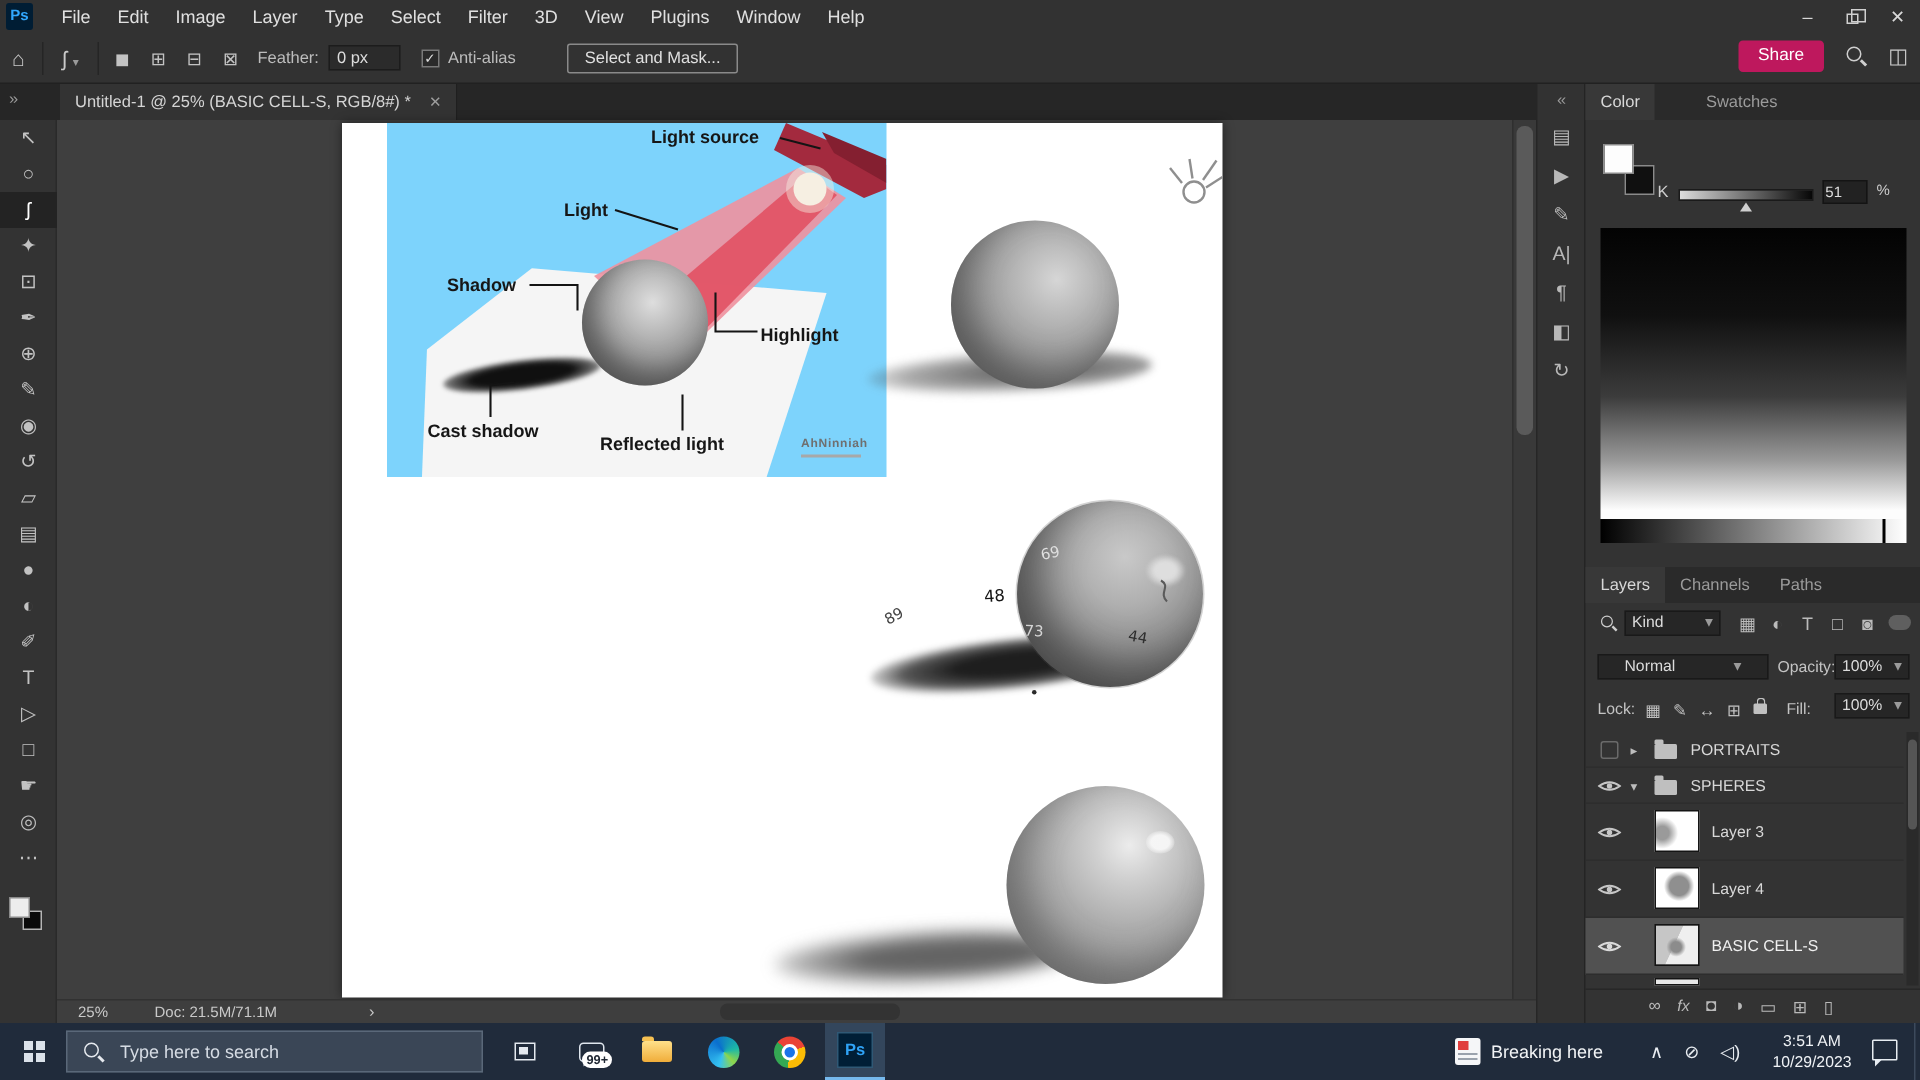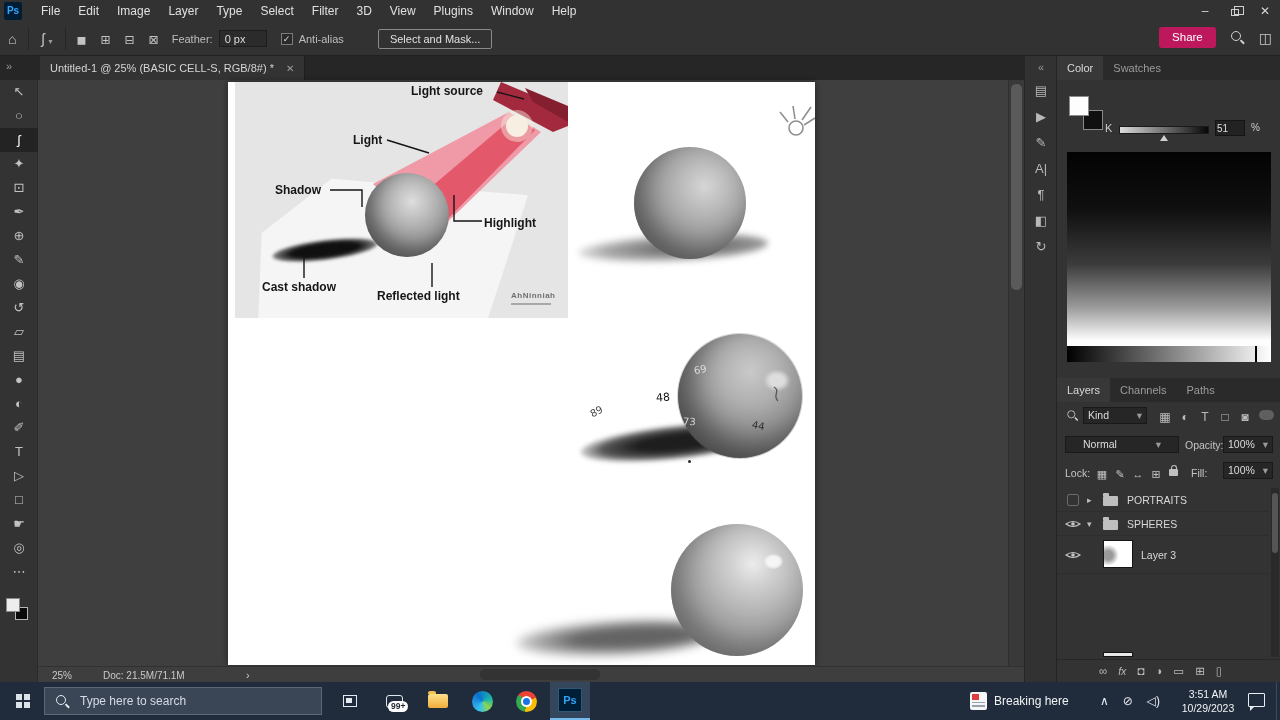--- a/index.html
+++ b/index.html
@@ -52,21 +52,21 @@
   #document { position:absolute; left:190px; top:2px; width:587px; height:583px; background:#ffffff; box-shadow:0 0 7px rgba(0,0,0,.45); overflow:hidden; }
   #v-scroll { position:absolute; right:0; top:0; width:16px; height:586px; background:#393939; border-left:1px solid #2f2f2f; }
   #v-thumb { position:absolute; left:2px; top:4px; width:11px; height:206px; background:#5a5a5a; border-radius:5px; }
   #status-row { position:absolute; left:0; top:586px; width:986px; height:16px; background:#3e3e3e; border-top:1px solid #313131; color:#c9c9c9; font-size:10px; }
   #status-row .zoom { position:absolute; left:14px; top:3px; }
   #status-row .doc { position:absolute; left:65px; top:3px; }
   #status-row .chev { position:absolute; left:208px; top:2px; font-size:11px; }
   #h-thumb { position:absolute; left:442px; top:2px; width:120px; height:11px; background:#333333; border-radius:5px; }
 
   
-  #tutorial { position:absolute; left:7px; top:0; width:333px; height:236px; background:#e5e5e5; overflow:hidden; }
+  #tutorial { position:absolute; left:30px; top:0; width:333px; height:236px; background:#7dd3fc; overflow:hidden; }
   #tut-plane { position:absolute; inset:0; background:#f5f5f5; clip-path:polygon(29% 41%, 88% 48%, 76% 100%, 7% 100%, 8% 64%); }
   #tut-shadow { position:absolute; left:37px; top:158px; width:106px; height:20px; border-radius:50%; transform:rotate(-7deg); background:radial-gradient(ellipse, #101010 0 45%, rgba(16,16,16,.6) 65%, transparent 80%); filter:blur(1.5px); }
   #tut-sphere { position:absolute; left:130px; top:91px; width:84px; height:84px; border-radius:50%;
     background:radial-gradient(circle at 56% 34%, #dedede 0%, #bdbdbd 25%, #999999 52%, #757575 76%, #828282 94%, #6e6e6e 100%);
     box-shadow:inset 8px -9px 16px rgba(60,60,60,.5); }
   .tut-label { position:absolute; color:#161616; font-size:12px; font-weight:bold; white-space:nowrap; }
   #tut-sig { position:absolute; left:276px; top:209px; color:#6f6f6f; font-size:8px; font-weight:bold; letter-spacing:.5px; }
   #tut-sig-line { position:absolute; left:276px; top:221px; width:40px; height:2px; background:#a8a8a8; }
   .tutsvg { position:absolute; left:0; top:0; }
 
@@ -359,21 +359,21 @@
       <span class="i-actions-panel-icon">▶</span>
       <span class="i-brush-settings-panel-icon">✎</span>
       <span class="i-character-panel-icon">A|</span>
       <span class="i-paragraph-panel-icon">¶</span>
       <span class="i-3d-panel-icon">◧</span>
       <span class="i-rotate-view-panel-icon">↻</span>
     </div>
 
   <div id="right-panels">
 
-    <div class="panel-tabs" style="top:0;">
+    <div class="panel-tabs" style="top:0;gap:24px;">
       <span class="active">Color</span>
       <span>Swatches</span>
     </div>
     <div id="fg-sw2"></div>
     <div id="bg-sw2"></div>
     <span id="k-label">K</span>
     <div id="k-track"></div>
     <div id="k-thumb"></div>
     <div id="k-value">51</div>
     <span id="k-unit">%</span>
@@ -421,20 +421,36 @@
         <span class="folder" style="top:8px;"></span>
         <span class="label" style="left:70px;top:6px;">SPHERES</span>
       </div>
       <div class="lrow" style="top:158px;height:38px;">
         <svg class="eye" style="top:14px;" width="16" height="11">
             <path d="M1,5 Q8,0 15,5 Q8,10 1,5 Z" fill="none" stroke="#c6c6c6" stroke-width="1.2"></path>
             <circle cx="8" cy="5" r="1.8" fill="#c6c6c6"></circle>
           </svg>
         <span class="thumb" id="thumb3" style="top:4px;"></span>
         <span class="label" style="left:84px;top:13px;">Layer 3</span>
+      </div>
+      <div class="lrow" style="top:196px;height:38px;">
+        <svg class="eye" style="top:14px;" width="16" height="11">
+            <path d="M1,5 Q8,0 15,5 Q8,10 1,5 Z" fill="none" stroke="#c6c6c6" stroke-width="1.2"></path>
+            <circle cx="8" cy="5" r="1.8" fill="#c6c6c6"></circle>
+          </svg>
+        <span class="thumb" id="thumb4" style="top:4px;"></span>
+        <span class="label" style="left:84px;top:13px;">Layer 4</span>
+      </div>
+      <div class="lrow selected" style="top:234px;height:38px;">
+        <svg class="eye" style="top:14px;" width="16" height="11">
+            <path d="M1,5 Q8,0 15,5 Q8,10 1,5 Z" fill="none" stroke="#dadada" stroke-width="1.2"></path>
+            <circle cx="8" cy="5" r="1.8" fill="#dadada"></circle>
+          </svg>
+        <span class="thumb" id="thumb5" style="top:4px;"></span>
+        <span class="label" style="left:84px;top:13px;color:#f0f0f0;">BASIC CELL-S</span>
       </div>
       <div class="lrow" style="top:272px;height:7px;border-bottom:none;">
         <span class="thumb" style="top:2px;height:5px;background:#e8e8e8;"></span>
       </div>
 
       <div id="lp-scroll">
           <div id="lp-scroll-thumb"></div>
         </div>
       <div id="lp-footer">
           <span class="i-link-layers-icon">∞</span>

